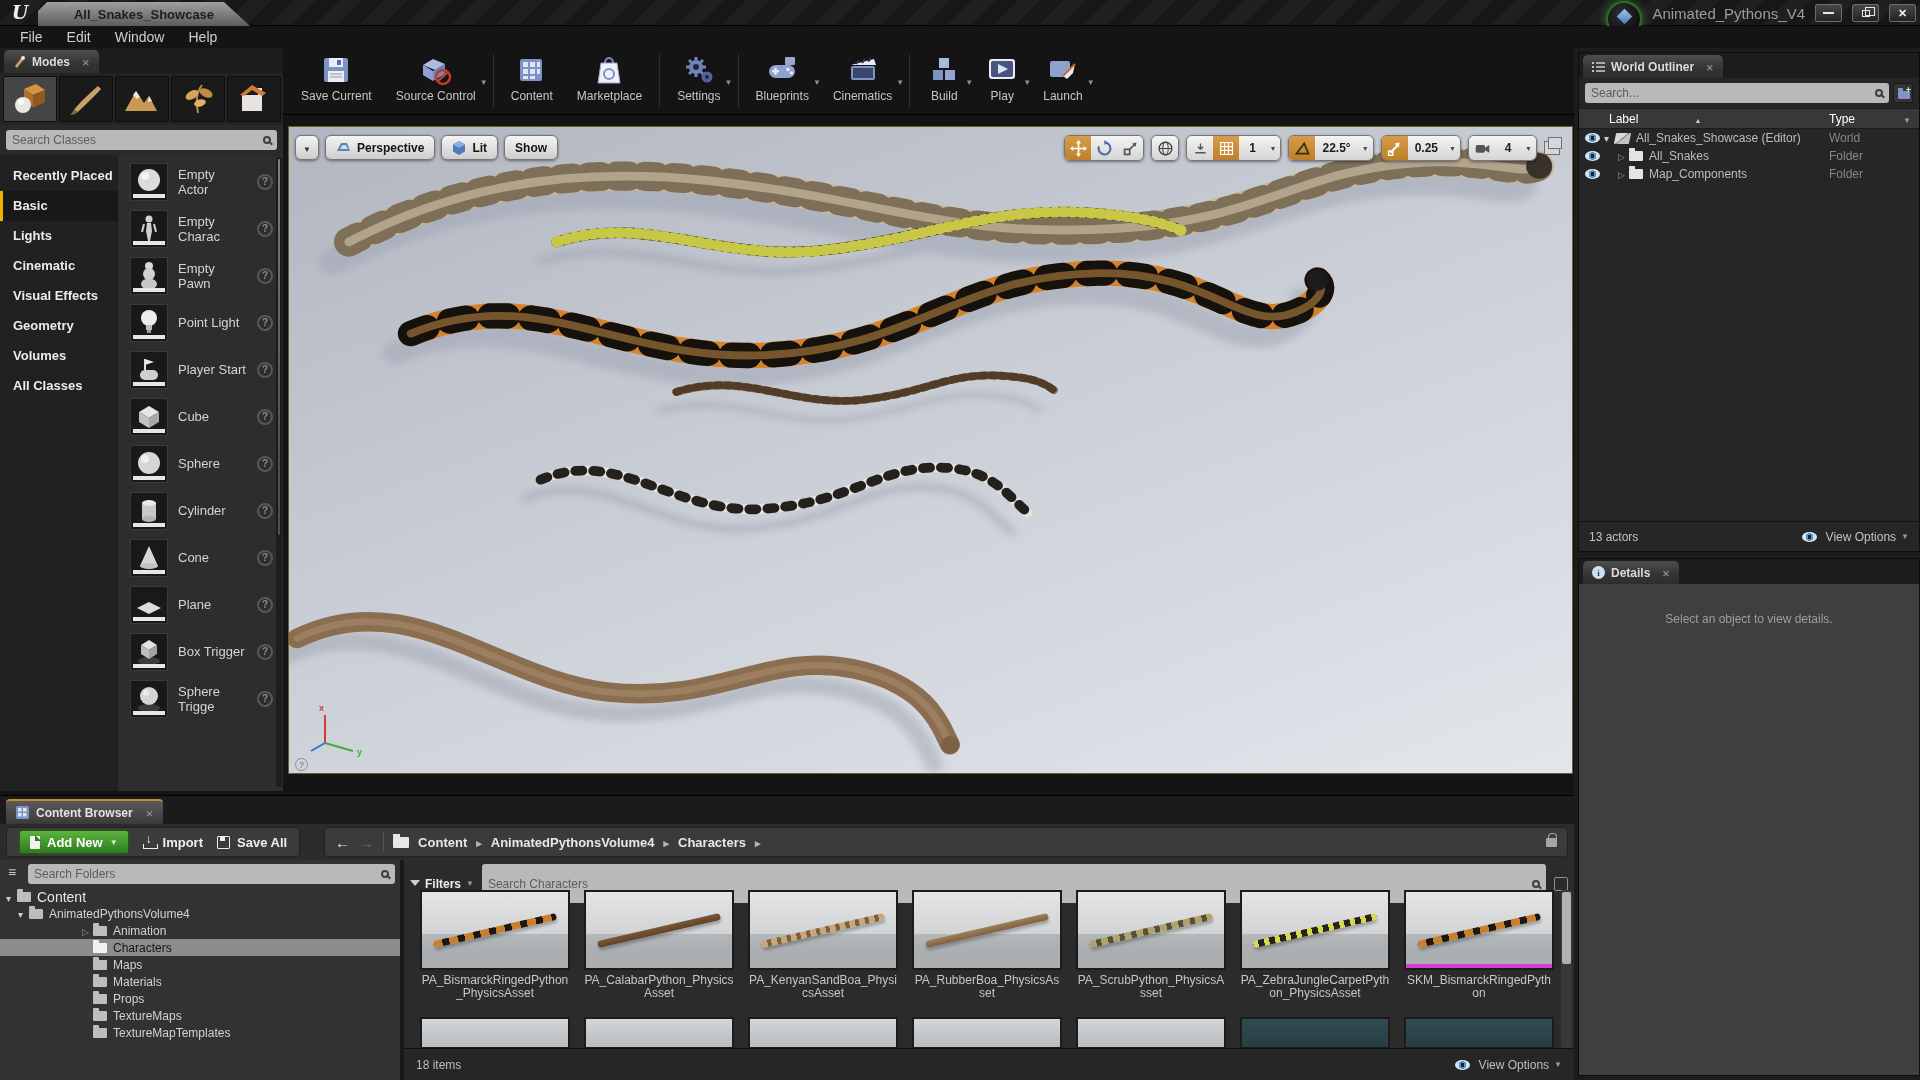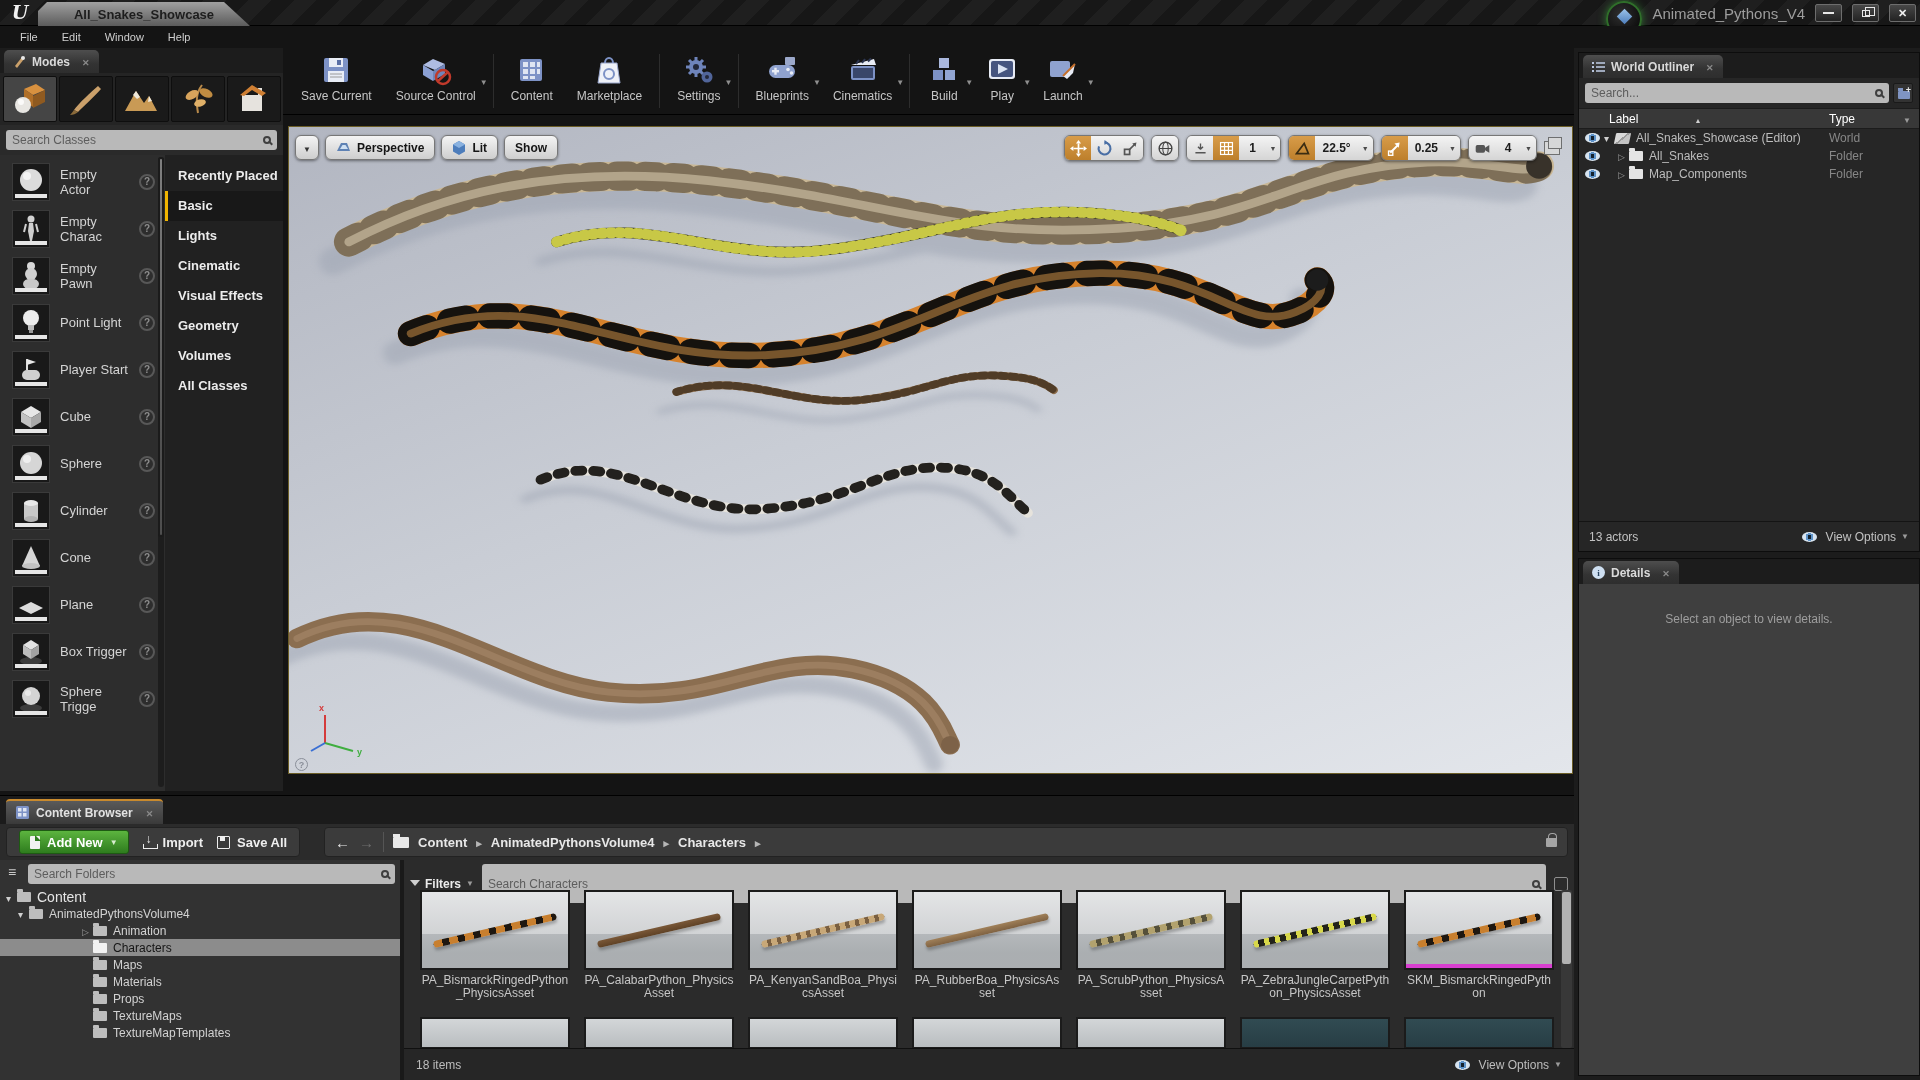--- a/index.html
+++ b/index.html
@@ -25,21 +25,21 @@
   .winbtn{width:27px;height:18px;border:1px solid #6d6d6d;border-radius:2px;
     background:linear-gradient(#474747,#232323);display:flex;align-items:center;justify-content:center;position:relative}
   .winbtn .bar{width:11px;height:2px;background:#e8e8e8}
   .winbtn .sq{width:8px;height:7px;border:1.5px solid #e8e8e8;position:relative;background:transparent}
   .winbtn .sq::before{content:"";position:absolute;left:2px;top:-4px;width:8px;height:7px;border:1.5px solid #e8e8e8}
   .winbtn.close::before{content:"✕";color:#efefef;font-size:11px;font-weight:bold}
 
   
   #menubar{position:absolute;left:0;top:26px;width:1920px;height:22px;background:#141414;
     display:flex;align-items:center;padding-left:8px}
-  .menu-item{color:#cfcfcf;font-size:11px;padding:2px 12px}
+  .menu-item{color:#cfcfcf;font-size:14px;padding:2px 12px}
 
   
   #toolbar{position:absolute;left:283px;top:48px;width:1291px;height:67px;background:#141414;
     border-bottom:1px solid #000;display:flex;align-items:flex-start;padding:4px 0 0 6px}
   .tbtn{position:relative;display:flex;flex-direction:column;align-items:center;padding:1px 12px 0 12px;
     color:#c6c6c6;font-size:12px;white-space:nowrap}
   .tbtn svg{width:34px;height:34px;margin-bottom:2px}
   .tcaret{position:absolute;right:0px;top:26px;color:#8f8f8f;font-size:8px}
   .tcaret::before{content:"▼";transform:scale(.8)}
   .tsep{width:1px;height:54px;background:#2d2d2d;margin:2px 5px 0 5px}
@@ -415,162 +415,162 @@
         </svg>
     </div>
   </div>
   <div class="searchwrap">
     <div class="searchbox">
       <input placeholder="Search Classes" style="">
       <span class="mag"></span>
     </div>
   </div>
   <div id="modes-body">
-    <div id="placeables">
-      <div class="pitem">
-        <div class="ithumb">
-            <svg viewBox="0 0 36 36">
-              <circle cx="18" cy="16" r="11" fill="#dcdcdc"></circle>
-              <circle cx="14" cy="12" r="4" fill="#f4f4f4"></circle>
-            </svg>
-          </div>
-        <span class="ilabel">Empty Actor</span>
-          <span class="qmark"></span>
-      </div>
-      <div class="pitem">
-        <div class="ithumb">
-            <svg viewBox="0 0 36 36">
-              <circle cx="18" cy="8" r="3.5" fill="#d2d2d2"></circle>
-              <path d="M16 12 h4 l1 8 -2 10 h-2 l-2 -10z" fill="#cfcfcf"></path>
-              <path d="M13 13 l-2 8 M23 13 l2 8" stroke="#cfcfcf" stroke-width="2" fill="none"></path>
-            </svg>
-          </div>
-        <span class="ilabel">Empty Charac</span>
-          <span class="qmark"></span>
-      </div>
-      <div class="pitem">
-        <div class="ithumb">
-            <svg viewBox="0 0 36 36">
-              <circle cx="18" cy="8" r="4" fill="#d8d8d8"></circle>
-              <circle cx="18" cy="16" r="6" fill="#d0d0d0"></circle>
-              <ellipse cx="18" cy="26" rx="8" ry="5.5" fill="#c8c8c8"></ellipse>
-            </svg>
-          </div>
-        <span class="ilabel">Empty Pawn</span>
-          <span class="qmark"></span>
-      </div>
-      <div class="pitem">
-        <div class="ithumb">
-            <svg viewBox="0 0 36 36">
-              <circle cx="18" cy="13" r="8" fill="#ececec"></circle>
-              <rect x="15" y="20" width="6" height="5" fill="#bdbdbd"></rect>
-              <rect x="16" y="25" width="4" height="3" fill="#9a9a9a"></rect>
-            </svg>
-          </div>
-        <span class="ilabel">Point Light</span>
-          <span class="qmark"></span>
-      </div>
-      <div class="pitem">
-        <div class="ithumb">
-            <svg viewBox="0 0 36 36">
-              <rect x="9" y="18" width="18" height="10" rx="5" fill="#cfcfcf"></rect>
-              <line x1="14" y1="18" x2="14" y2="7" stroke="#dddddd" stroke-width="2"></line>
-              <path d="M14 7 l9 3 -9 3z" fill="#e8e8e8"></path>
-            </svg>
-          </div>
-        <span class="ilabel">Player Start</span>
-          <span class="qmark"></span>
-      </div>
-      <div class="pitem">
-        <div class="ithumb">
-            <svg viewBox="0 0 36 36">
-              <path d="M8 13 l10 -6 10 6 -10 6z" fill="#e6e6e6"></path>
-              <path d="M8 13 v10 l10 6 v-10z" fill="#c2c2c2"></path>
-              <path d="M28 13 v10 l-10 6 v-10z" fill="#a8a8a8"></path>
-            </svg>
-          </div>
-        <span class="ilabel">Cube</span>
-          <span class="qmark"></span>
-      </div>
-      <div class="pitem">
-        <div class="ithumb">
-            <svg viewBox="0 0 36 36">
-              <circle cx="18" cy="17" r="11" fill="#d6d6d6"></circle>
-              <circle cx="14" cy="13" r="4" fill="#efefef"></circle>
-            </svg>
-          </div>
-        <span class="ilabel">Sphere</span>
-          <span class="qmark"></span>
-      </div>
-      <div class="pitem">
-        <div class="ithumb">
-            <svg viewBox="0 0 36 36">
-              <rect x="11" y="10" width="14" height="16" fill="#c8c8c8"></rect>
-              <ellipse cx="18" cy="10" rx="7" ry="3" fill="#e8e8e8"></ellipse>
-              <ellipse cx="18" cy="26" rx="7" ry="3" fill="#b2b2b2"></ellipse>
-            </svg>
-          </div>
-        <span class="ilabel">Cylinder</span>
-          <span class="qmark"></span>
-      </div>
-      <div class="pitem">
-        <div class="ithumb">
-            <svg viewBox="0 0 36 36">
-              <path d="M18 6 L27 26 H9z" fill="#d6d6d6"></path>
-              <ellipse cx="18" cy="26" rx="9" ry="3" fill="#c2c2c2"></ellipse>
-            </svg>
-          </div>
-        <span class="ilabel">Cone</span>
-          <span class="qmark"></span>
-      </div>
-      <div class="pitem">
-        <div class="ithumb">
-            <svg viewBox="0 0 36 36">
-              <path d="M6 21 L18 15 l12 6 -12 6z" fill="#dcdcdc"></path>
-            </svg>
-          </div>
-        <span class="ilabel">Plane</span>
-          <span class="qmark"></span>
-      </div>
-      <div class="pitem">
-        <div class="ithumb">
-            <svg viewBox="0 0 36 36">
-              <ellipse cx="18" cy="27" rx="11" ry="4" fill="#3c3c3c"></ellipse>
-              <path d="M10 11 l8 -5 8 5 -8 5z" fill="#e2e2e2"></path>
-              <path d="M10 11 v9 l8 5 v-9z" fill="#bdbdbd"></path>
-              <path d="M26 11 v9 l-8 5 v-9z" fill="#a2a2a2"></path>
-            </svg>
-          </div>
-        <span class="ilabel">Box Trigger</span>
-          <span class="qmark"></span>
-      </div>
-      <div class="pitem">
-        <div class="ithumb">
-            <svg viewBox="0 0 36 36">
-              <ellipse cx="18" cy="27" rx="11" ry="4" fill="#3c3c3c"></ellipse>
-              <circle cx="18" cy="15" r="9" fill="#d4d4d4"></circle>
-              <circle cx="15" cy="12" r="3" fill="#ebebeb"></circle>
-            </svg>
-          </div>
-        <span class="ilabel">Sphere Trigge</span>
-          <span class="qmark"></span>
-      </div>
-      <div id="modes-scroll">
-          <div class="thumb"></div>
-        </div>
-    </div>
     <div id="cats">
       <div class="cat">Recently Placed</div>
       <div class="cat sel">Basic</div>
       <div class="cat">Lights</div>
       <div class="cat">Cinematic</div>
       <div class="cat">Visual Effects</div>
       <div class="cat">Geometry</div>
       <div class="cat">Volumes</div>
       <div class="cat">All Classes</div>
+    </div>
+    <div id="placeables">
+      <div class="pitem">
+        <div class="ithumb">
+            <svg viewBox="0 0 36 36">
+              <circle cx="18" cy="16" r="11" fill="#dcdcdc"></circle>
+              <circle cx="14" cy="12" r="4" fill="#f4f4f4"></circle>
+            </svg>
+          </div>
+        <span class="ilabel">Empty Actor</span>
+          <span class="qmark"></span>
+      </div>
+      <div class="pitem">
+        <div class="ithumb">
+            <svg viewBox="0 0 36 36">
+              <circle cx="18" cy="8" r="3.5" fill="#d2d2d2"></circle>
+              <path d="M16 12 h4 l1 8 -2 10 h-2 l-2 -10z" fill="#cfcfcf"></path>
+              <path d="M13 13 l-2 8 M23 13 l2 8" stroke="#cfcfcf" stroke-width="2" fill="none"></path>
+            </svg>
+          </div>
+        <span class="ilabel">Empty Charac</span>
+          <span class="qmark"></span>
+      </div>
+      <div class="pitem">
+        <div class="ithumb">
+            <svg viewBox="0 0 36 36">
+              <circle cx="18" cy="8" r="4" fill="#d8d8d8"></circle>
+              <circle cx="18" cy="16" r="6" fill="#d0d0d0"></circle>
+              <ellipse cx="18" cy="26" rx="8" ry="5.5" fill="#c8c8c8"></ellipse>
+            </svg>
+          </div>
+        <span class="ilabel">Empty Pawn</span>
+          <span class="qmark"></span>
+      </div>
+      <div class="pitem">
+        <div class="ithumb">
+            <svg viewBox="0 0 36 36">
+              <circle cx="18" cy="13" r="8" fill="#ececec"></circle>
+              <rect x="15" y="20" width="6" height="5" fill="#bdbdbd"></rect>
+              <rect x="16" y="25" width="4" height="3" fill="#9a9a9a"></rect>
+            </svg>
+          </div>
+        <span class="ilabel">Point Light</span>
+          <span class="qmark"></span>
+      </div>
+      <div class="pitem">
+        <div class="ithumb">
+            <svg viewBox="0 0 36 36">
+              <rect x="9" y="18" width="18" height="10" rx="5" fill="#cfcfcf"></rect>
+              <line x1="14" y1="18" x2="14" y2="7" stroke="#dddddd" stroke-width="2"></line>
+              <path d="M14 7 l9 3 -9 3z" fill="#e8e8e8"></path>
+            </svg>
+          </div>
+        <span class="ilabel">Player Start</span>
+          <span class="qmark"></span>
+      </div>
+      <div class="pitem">
+        <div class="ithumb">
+            <svg viewBox="0 0 36 36">
+              <path d="M8 13 l10 -6 10 6 -10 6z" fill="#e6e6e6"></path>
+              <path d="M8 13 v10 l10 6 v-10z" fill="#c2c2c2"></path>
+              <path d="M28 13 v10 l-10 6 v-10z" fill="#a8a8a8"></path>
+            </svg>
+          </div>
+        <span class="ilabel">Cube</span>
+          <span class="qmark"></span>
+      </div>
+      <div class="pitem">
+        <div class="ithumb">
+            <svg viewBox="0 0 36 36">
+              <circle cx="18" cy="17" r="11" fill="#d6d6d6"></circle>
+              <circle cx="14" cy="13" r="4" fill="#efefef"></circle>
+            </svg>
+          </div>
+        <span class="ilabel">Sphere</span>
+          <span class="qmark"></span>
+      </div>
+      <div class="pitem">
+        <div class="ithumb">
+            <svg viewBox="0 0 36 36">
+              <rect x="11" y="10" width="14" height="16" fill="#c8c8c8"></rect>
+              <ellipse cx="18" cy="10" rx="7" ry="3" fill="#e8e8e8"></ellipse>
+              <ellipse cx="18" cy="26" rx="7" ry="3" fill="#b2b2b2"></ellipse>
+            </svg>
+          </div>
+        <span class="ilabel">Cylinder</span>
+          <span class="qmark"></span>
+      </div>
+      <div class="pitem">
+        <div class="ithumb">
+            <svg viewBox="0 0 36 36">
+              <path d="M18 6 L27 26 H9z" fill="#d6d6d6"></path>
+              <ellipse cx="18" cy="26" rx="9" ry="3" fill="#c2c2c2"></ellipse>
+            </svg>
+          </div>
+        <span class="ilabel">Cone</span>
+          <span class="qmark"></span>
+      </div>
+      <div class="pitem">
+        <div class="ithumb">
+            <svg viewBox="0 0 36 36">
+              <path d="M6 21 L18 15 l12 6 -12 6z" fill="#dcdcdc"></path>
+            </svg>
+          </div>
+        <span class="ilabel">Plane</span>
+          <span class="qmark"></span>
+      </div>
+      <div class="pitem">
+        <div class="ithumb">
+            <svg viewBox="0 0 36 36">
+              <ellipse cx="18" cy="27" rx="11" ry="4" fill="#3c3c3c"></ellipse>
+              <path d="M10 11 l8 -5 8 5 -8 5z" fill="#e2e2e2"></path>
+              <path d="M10 11 v9 l8 5 v-9z" fill="#bdbdbd"></path>
+              <path d="M26 11 v9 l-8 5 v-9z" fill="#a2a2a2"></path>
+            </svg>
+          </div>
+        <span class="ilabel">Box Trigger</span>
+          <span class="qmark"></span>
+      </div>
+      <div class="pitem">
+        <div class="ithumb">
+            <svg viewBox="0 0 36 36">
+              <ellipse cx="18" cy="27" rx="11" ry="4" fill="#3c3c3c"></ellipse>
+              <circle cx="18" cy="15" r="9" fill="#d4d4d4"></circle>
+              <circle cx="15" cy="12" r="3" fill="#ebebeb"></circle>
+            </svg>
+          </div>
+        <span class="ilabel">Sphere Trigge</span>
+          <span class="qmark"></span>
+      </div>
+      <div id="modes-scroll">
+          <div class="thumb"></div>
+        </div>
     </div>
   </div>
 </div>
 
 <div id="viewport">
   <svg id="snakes" viewBox="0 0 1285 663" preserveAspectRatio="none">
     <defs>
       <filter id="f-blur" x="-20%" y="-20%" width="140%" height="140%">
           <feGaussianBlur stdDeviation="4"></feGaussianBlur>
         </filter>

